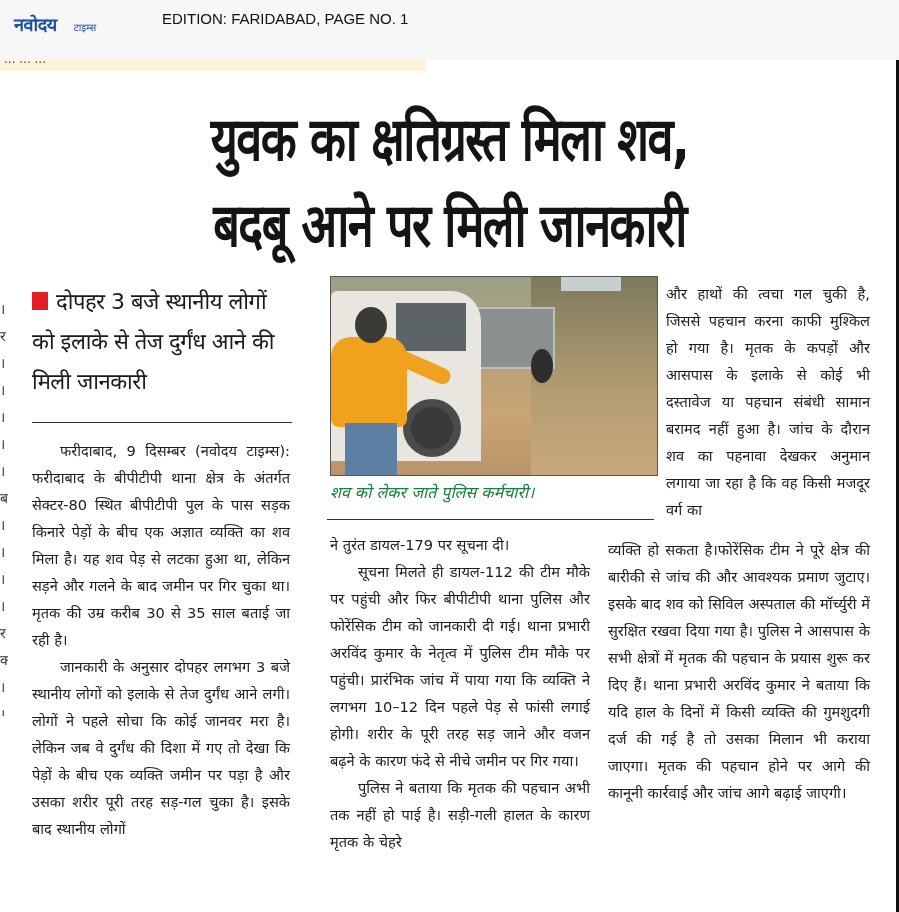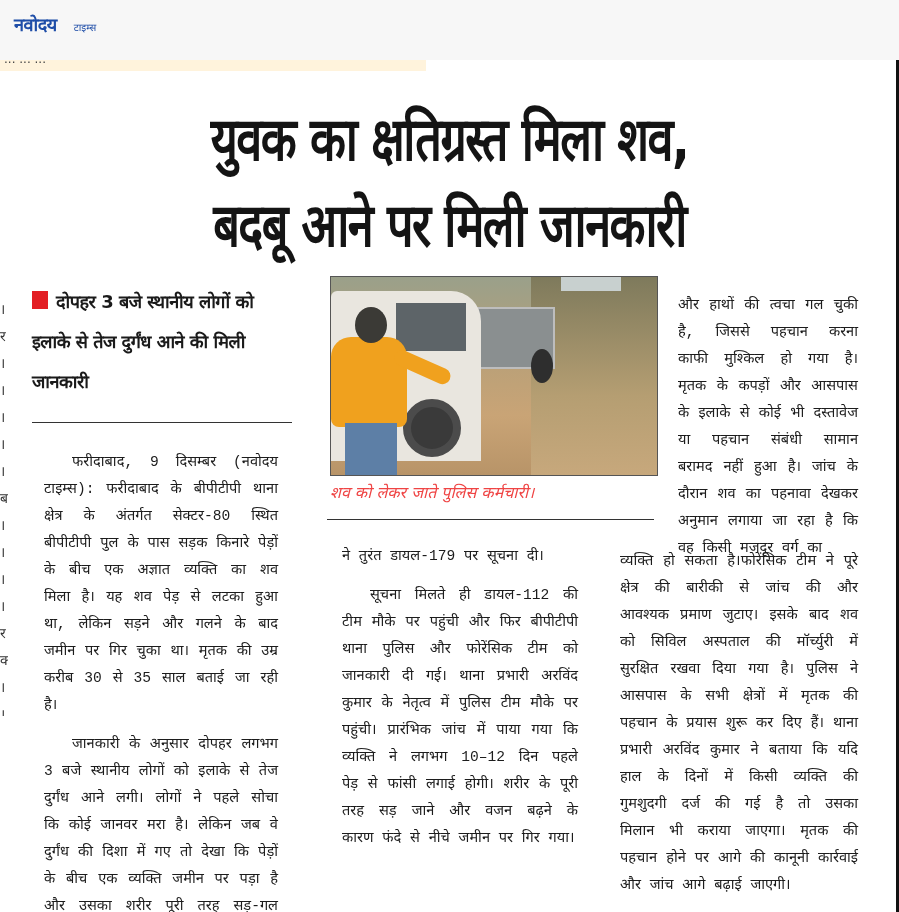--- a/index.html
+++ b/index.html
@@ -39,35 +39,35 @@
     position:absolute; left:896px; top:60px; width:3px; height:852px; background:#111;
   }
   .headline {
     position:absolute; left:0; top:96px; width:899px; text-align:center;
     font-family:"DejaVu Sans", sans-serif; font-weight:bold; color:#141414;
     font-size:60px; line-height:86px; letter-spacing:-2px;
     transform:scaleX(0.78); transform-origin:center top;
   }
   .subhead {
     position:absolute; left:32px; top:282px; width:262px;
-    font-family:"DejaVu Sans", sans-serif; font-weight:bold;
-    font-size:18px; line-height:40px; color:#1a1a1a; letter-spacing:-0.5px;
+    font-family:"DejaVu Sans", sans-serif; font-weight:normal;
+    font-size:22px; line-height:40px; color:#1a1a1a; letter-spacing:-0.5px;
   }
   .subhead .bullet {
     display:inline-block; width:16px; height:18px; background:#e31e24;
     margin-right:8px; vertical-align:-1px;
   }
   .subhead-rule {
     position:absolute; left:32px; top:422px; width:260px; height:1px; background:#333;
   }
   .col {
     position:absolute; font-family:"DejaVu Sans", sans-serif;
     font-size:14.6px; line-height:27px; color:#1c1c1c; text-align:justify;
   }
-  .col p { margin:12px; text-indent:28px;font-family:Liberation Mono, monospace; }
+  .col p { margin:0; text-indent:28px; }
   .col p.noindent { text-indent:0; }
   .col1 { left:32px; top:437px; width:258px; }
   .col2 { left:330px; top:531px; width:260px; }
   .col3 { left:608px; top:280px; width:262px; }
   .col3top { left:666px; top:280px; width:204px; }
   .leftclip {
     position:absolute; left:0; top:296px; width:8px; height:420px; overflow:hidden;
     font-size:14px; line-height:27px; color:#333;
   }
   .photo {
@@ -82,35 +82,36 @@
   .photo .twheel { position:absolute; left:200px; top:72px; width:22px; height:34px; border-radius:50%; background:#2e2e2e; }
   .photo .person { position:absolute; left:0; top:60px; width:76px; height:90px; background:#f0a11e; border-radius:20px 20px 8px 8px; }
   .photo .head { position:absolute; left:24px; top:30px; width:32px; height:36px; border-radius:50%; background:#3b3a36; }
   .photo .jeans { position:absolute; left:14px; top:146px; width:52px; height:52px; background:#5d7fa6; }
   .photo .arm { position:absolute; left:64px; top:70px; width:60px; height:16px; background:#f0a11e; transform:rotate(24deg); transform-origin:left center; border-radius:8px; }
   .photo .bushes { position:absolute; left:200px; top:0; width:126px; height:198px; background:linear-gradient(180deg,#7e7a5c,#b59e72 60%,#c7a87c); }
   .photo .sky { position:absolute; left:230px; top:0; width:60px; height:14px; background:#c8d0cf; }
   .caption {
     position:absolute; left:330px; top:481px; width:300px;
     font-family:"DejaVu Sans", sans-serif; font-style:italic;
-    font-size:16px; color:#ef4444; line-height:24px;
+    font-size:16px; color:#15803d; line-height:24px;
   }
   .caption-rule {
     position:absolute; left:327px; top:519px; width:327px; height:1px; background:#333;
   }
 </style>
 </head>
 <body>
 
 <div class="topbar">
   <div class="logo">
     <span class="main">नवोदय</span>
     <span class="sub">टाइम्स</span>
   </div>
   <div class="edition">
+    <div>EDITION: FARIDABAD, PAGE NO. 1</div>
   </div>
 </div>
 
 <div class="strip">
   <span>... ... ...</span>
 </div>
 
 <div class="rightrule"></div>
 
 <div class="leftclip">। र । । । । । ब । । । । र क । । । । ।</div>
@@ -140,20 +141,21 @@
   <div class="arm"></div>
   <div class="head"></div>
   <div class="jeans"></div>
 </div>
 <div class="caption">शव को लेकर जाते पुलिस कर्मचारी।</div>
 <div class="caption-rule"></div>
 
 <div class="col col2">
   <p class="noindent">ने तुरंत डायल-179 पर सूचना दी।</p>
   <p>सूचना मिलते ही डायल-112 की टीम मौके पर पहुंची और फिर बीपीटीपी थाना पुलिस और फोरेंसिक टीम को जानकारी दी गई। थाना प्रभारी अरविंद कुमार के नेतृत्व में पुलिस टीम मौके पर पहुंची। प्रारंभिक जांच में पाया गया कि व्यक्ति ने लगभग 10–12 दिन पहले पेड़ से फांसी लगाई होगी। शरीर के पूरी तरह सड़ जाने और वजन बढ़ने के कारण फंदे से नीचे जमीन पर गिर गया।</p>
+  <p>पुलिस ने बताया कि मृतक की पहचान अभी तक नहीं हो पाई है। सड़ी-गली हालत के कारण मृतक के चेहरे</p>
 </div>
 
 <div class="col col3top">
   <p class="noindent">और हाथों की त्वचा गल चुकी है, जिससे पहचान करना काफी मुश्किल हो गया है। मृतक के कपड़ों और आसपास के इलाके से कोई भी दस्तावेज या पहचान संबंधी सामान बरामद नहीं हुआ है। जांच के दौरान शव का पहनावा देखकर अनुमान लगाया जा रहा है कि वह किसी मजदूर वर्ग का</p>
 </div>
 <div class="col col3" style="top:536px;">
   <p class="noindent">व्यक्ति हो सकता है।फोरेंसिक टीम ने पूरे क्षेत्र की बारीकी से जांच की और आवश्यक प्रमाण जुटाए। इसके बाद शव को सिविल अस्पताल की मॉर्च्युरी में सुरक्षित रखवा दिया गया है। पुलिस ने आसपास के सभी क्षेत्रों में मृतक की पहचान के प्रयास शुरू कर दिए हैं। थाना प्रभारी अरविंद कुमार ने बताया कि यदि हाल के दिनों में किसी व्यक्ति की गुमशुदगी दर्ज की गई है तो उसका मिलान भी कराया जाएगा। मृतक की पहचान होने पर आगे की कानूनी कार्रवाई और जांच आगे बढ़ाई जाएगी।</p>
 </div>
 
 </body></html>

